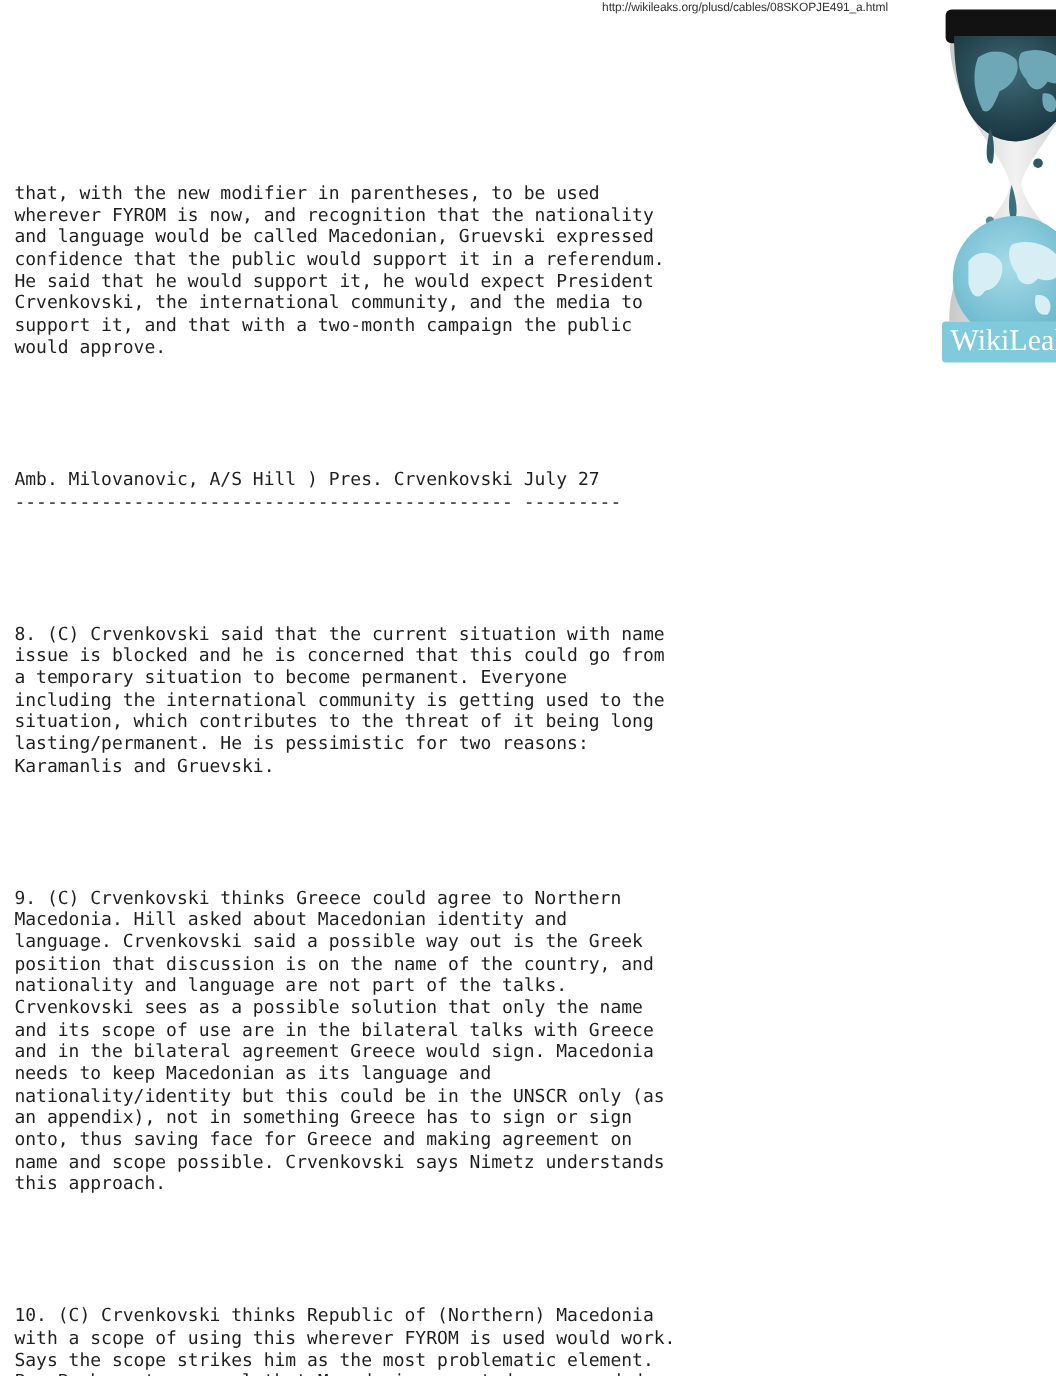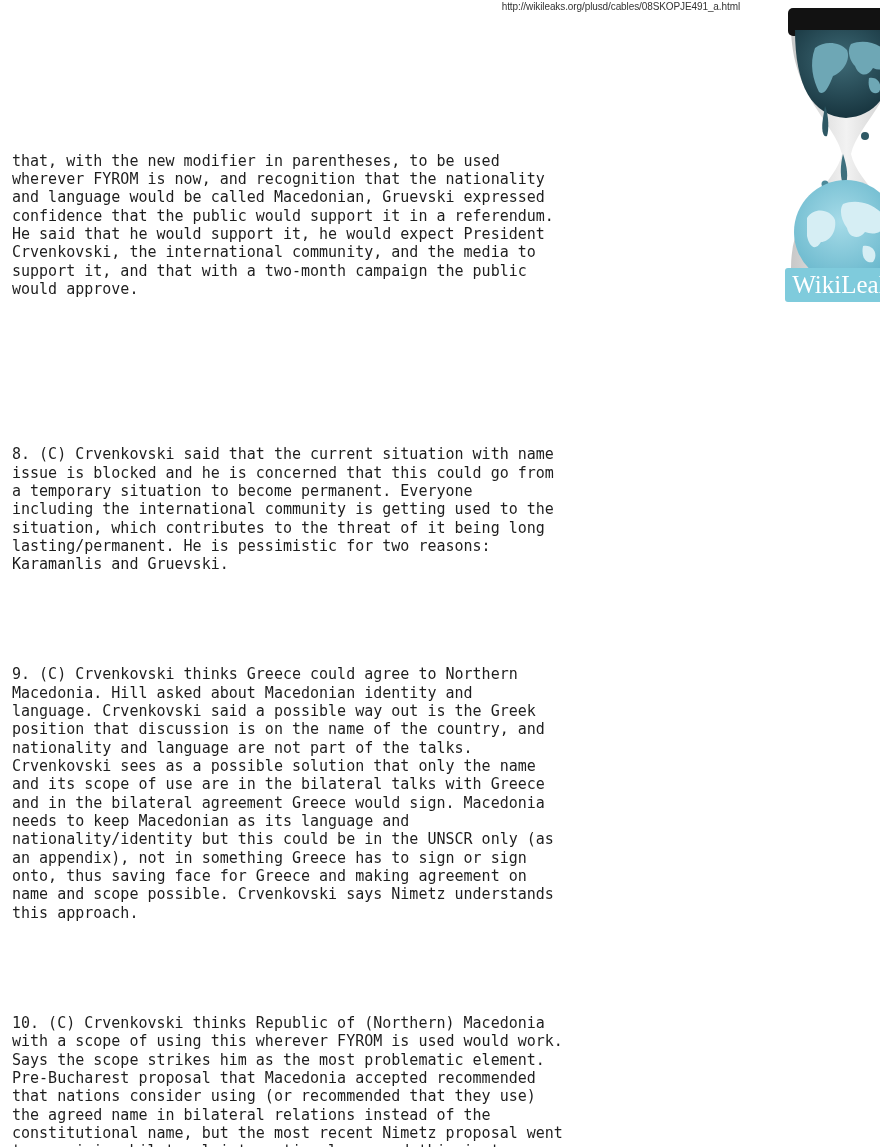--- a/index.html
+++ b/index.html
@@ -75,20 +75,22 @@
 <div class="cable-body">
   <span class="para">that, with the new modifier in parentheses, to be used
 wherever FYROM is now, and recognition that the nationality
 and language would be called Macedonian, Gruevski expressed
 confidence that the public would support it in a referendum.
 He said that he would support it, he would expect President
 Crvenkovski, the international community, and the media to
 support it, and that with a two-month campaign the public
 would approve.</span>
   <span class="gap"></span>
+  <span class="para">Amb. Milovanovic, A/S Hill ) Pres. Crvenkovski July 27
+---------------------------------------------- ---------</span>
   <span class="gap"></span>
   <span class="para">8. (C) Crvenkovski said that the current situation with name
 issue is blocked and he is concerned that this could go from
 a temporary situation to become permanent. Everyone
 including the international community is getting used to the
 situation, which contributes to the threat of it being long
 lasting/permanent. He is pessimistic for two reasons:
 Karamanlis and Gruevski.</span>
   <span class="gap"></span>
   <span class="para">9. (C) Crvenkovski thinks Greece could agree to Northern

